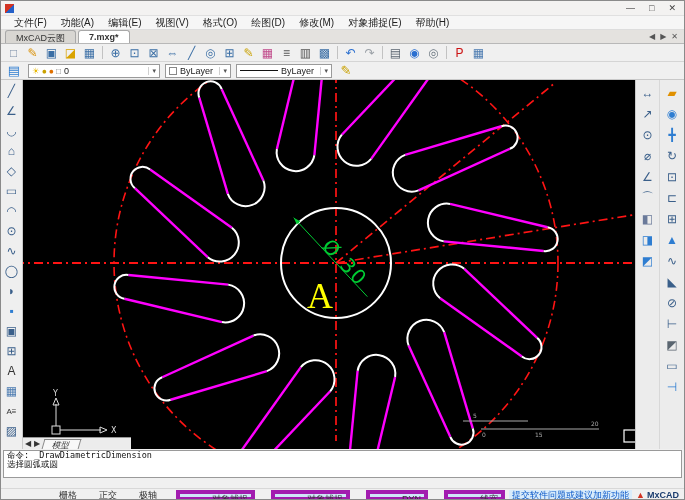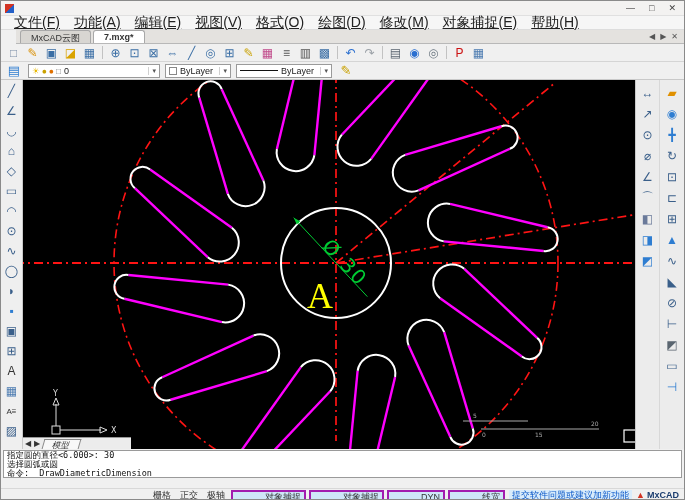--- a/index.html
+++ b/index.html
@@ -7,24 +7,24 @@
   body { font-family:"Liberation Sans",sans-serif; background:#f0f0f0; border:1px solid #8a8a8a; position:relative; }
 
   
   .titlebar { height:15px; background:#f3f2f1; display:flex; align-items:center; padding:0 4px; font-size:9.5px; color:#222; border-bottom:1px solid #e0e0e0;}
   .appicon { width:9px; height:9px; margin-right:4px; background:linear-gradient(135deg,#d23322 50%,#2460c8 50%); }
   .winbtns { margin-left:auto; display:flex; gap:14px; font-size:9px; color:#444; padding-right:4px;}
   .winbtns span { cursor:default; }
 
   
   .menubar { height:14px; background:#f6f6f6; display:flex; align-items:center; padding:0 6px; border-bottom:1px solid #ddd; }
-  .menu-item { font-size:14px; color:#222; padding:0 7px;text-decoration:underline; }
-
-  
-  .tabbar { height:14px; background:#e4e2df; display:flex; align-items:flex-end; padding:0 4px; border-bottom:1px solid #b8b8b8;margin-left:15px; }
+  .menu-item { font-size:10px; color:#222; padding:0 7px; }
+
+  
+  .tabbar { height:14px; background:#e4e2df; display:flex; align-items:flex-end; padding:0 4px; border-bottom:1px solid #b8b8b8; }
   .dtab { font-size:9px; padding:1px 10px 0 10px; border:1px solid #a8a8a8; border-bottom:none; border-radius:3px 3px 0 0; background:#d8d6d2; color:#333; margin-right:2px; height:13px; }
   .dtab.active { background:#ffffff; font-weight:bold; }
   .tabctrl { margin-left:auto; display:flex; gap:5px; font-size:8px; color:#555; padding:0 2px 2px 0;}
 
   
   .tb1 { height:18px; background:#f0f0f0; display:flex; align-items:center; padding:0 3px; border-bottom:1px solid #d5d5d5; }
   .tb1 .icon { width:19px; height:16px; display:flex; align-items:center; justify-content:center; font-size:12px; border:1px solid transparent; }
   .sep { width:1px; height:13px; background:#c2c2c2; margin:0 3px; display:inline-block; }
 
   .tb2 { height:18px; background:#f0f0f0; display:flex; align-items:center; padding:0 4px; gap:5px; border-bottom:1px solid #c9c9c9; }
@@ -49,23 +49,23 @@
 
   
   .cmd { height:39px; background:#f0f0f0; padding:1px 2px 0 2px; }
   .cmdhist { height:28px; background:#fff; border:1px solid #9a9a9a; font-family:"DejaVu Sans Mono",monospace; font-size:8.5px; line-height:9.2px; color:#111; padding:0 3px; overflow:hidden; }
   .cmdline { height:9px; background:#fff; border:1px solid #9a9a9a; border-top:none; display:flex; align-items:center; font-family:"DejaVu Sans Mono",monospace; font-size:8.5px; padding:0 3px; }
   .caret { width:1.5px; height:8px; background:#000; margin-left:3px; }
 
   
   .statusbar { height:13px; display:flex; align-items:center; font-size:9px; color:#222; padding:0 5px; gap:4px; background:#f0f0f0; border-top:1px solid #d8d8d8;}
   .coords { font-size:9px; color:#222; }
-  .toggles { margin-left:auto; display:flex; gap:3px; align-items:center; }
+  .toggles { margin-left:auto; display:flex; gap:16px; align-items:center; }
   .toggle { padding:0 3px; height:11px; line-height:11px; color:#333; }
-  .toggle.on { background:#cfe6f8; border:2px solid #a21caf;padding-left:32px; }
+  .toggle.on { background:#cfe6f8; border:4px solid #a21caf;padding-left:32px; }
   .feedback { color:#0a58c8; background:#d9ecfb; padding:0 3px; height:11px; line-height:11px; }
   .brand { display:flex; align-items:center; gap:2px; font-size:9px; font-weight:bold; color:#1a3c6e; }
   .brandmark { color:#d23322; font-size:9px; }
 </style>
 </head>
 <body>
 
 <div class="titlebar">
   <span class="appicon"></span>
   <span class="winbtns">
@@ -284,23 +284,22 @@
         <span class="icon" style="color: rgb(58, 95, 138);">⊢</span>
         <span class="icon" style="color: rgb(90, 101, 112);">◩</span>
         <span class="icon" style="color: rgb(58, 95, 138);">▭</span>
         <span class="icon" style="color: rgb(46, 125, 209);">⊣</span>
       </div>
   </div>
 </div>
 
 <div class="cmd">
   <div class="cmdhist" id="cmdhist">
-      <div class="cline">指定圆的直径&lt;6.000&gt;: 30</div>
+      <div class="cline">命令: _DrawDiametricDimension</div>
       <div class="cline">选择圆弧或圆</div>
-      <div class="cline">命令: _DrawDiametricDimension</div>
     </div>
 </div>
 
 <div class="statusbar">
   <span class="toggles" id="toggles">
       <span class="toggle">栅格</span>
       <span class="toggle">正交</span>
       <span class="toggle">极轴</span>
       <span class="toggle on">对象捕捉</span>
       <span class="toggle on">对象捕捉</span>

